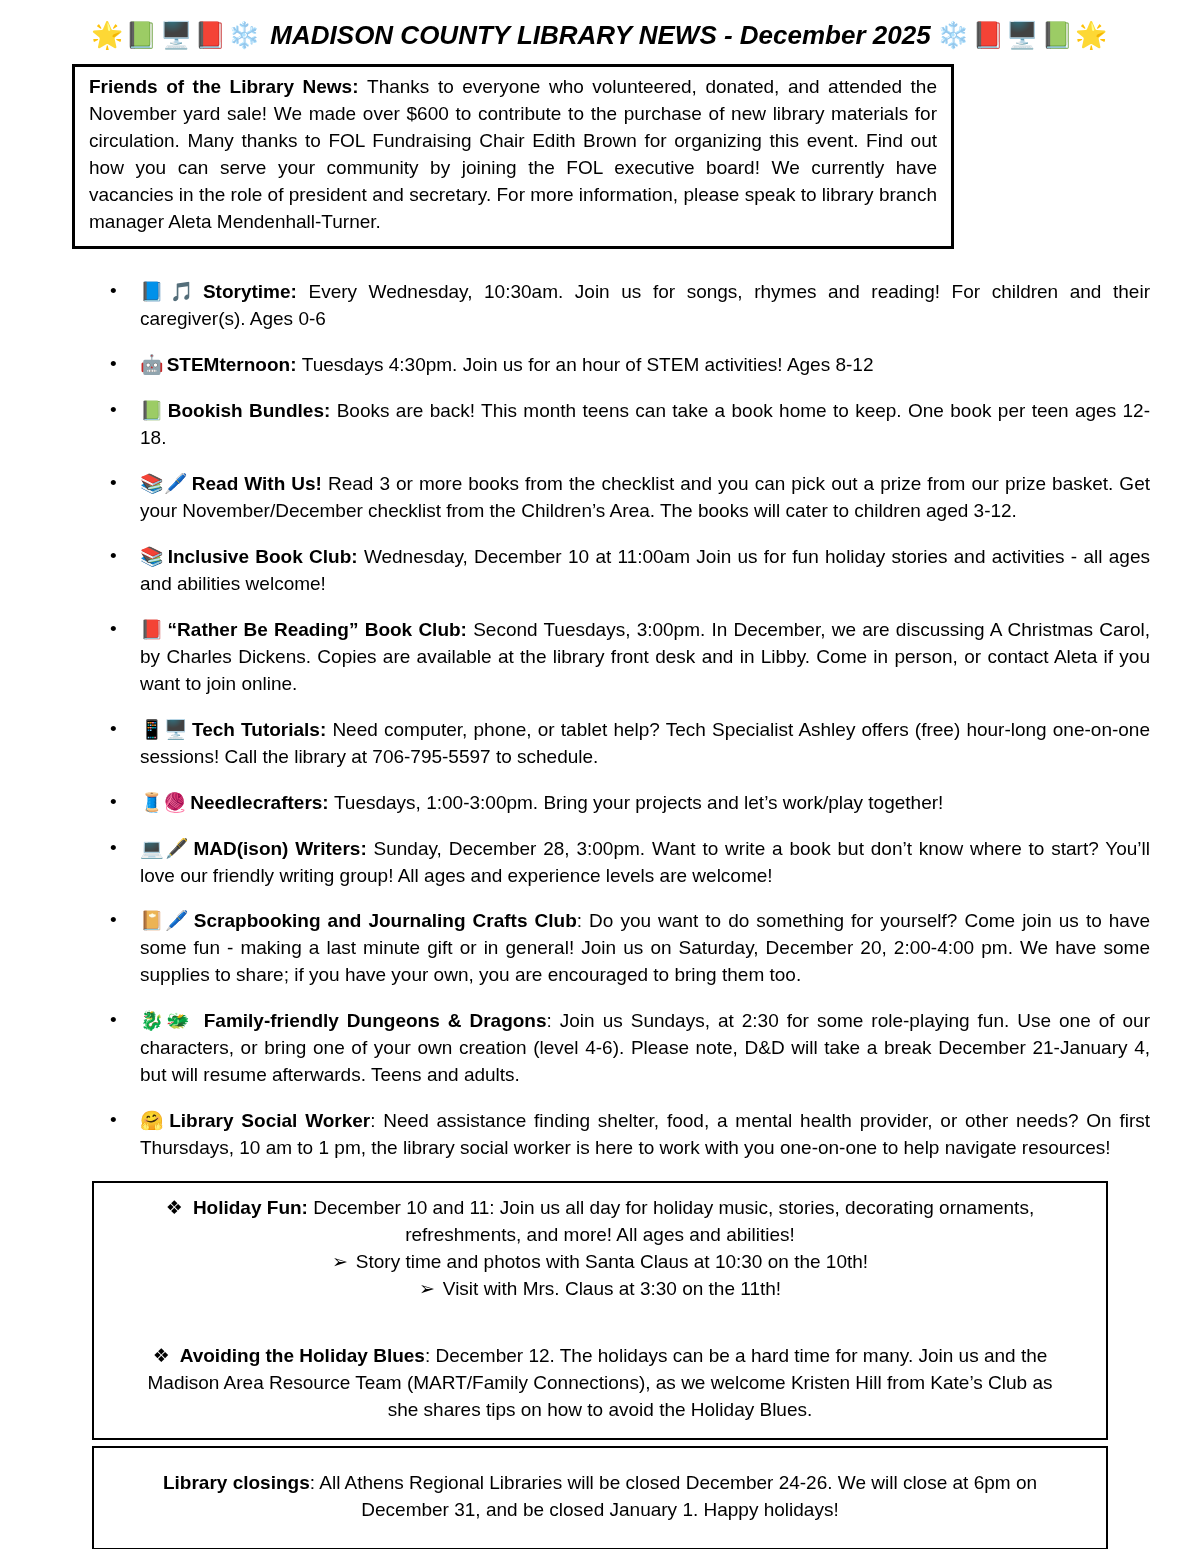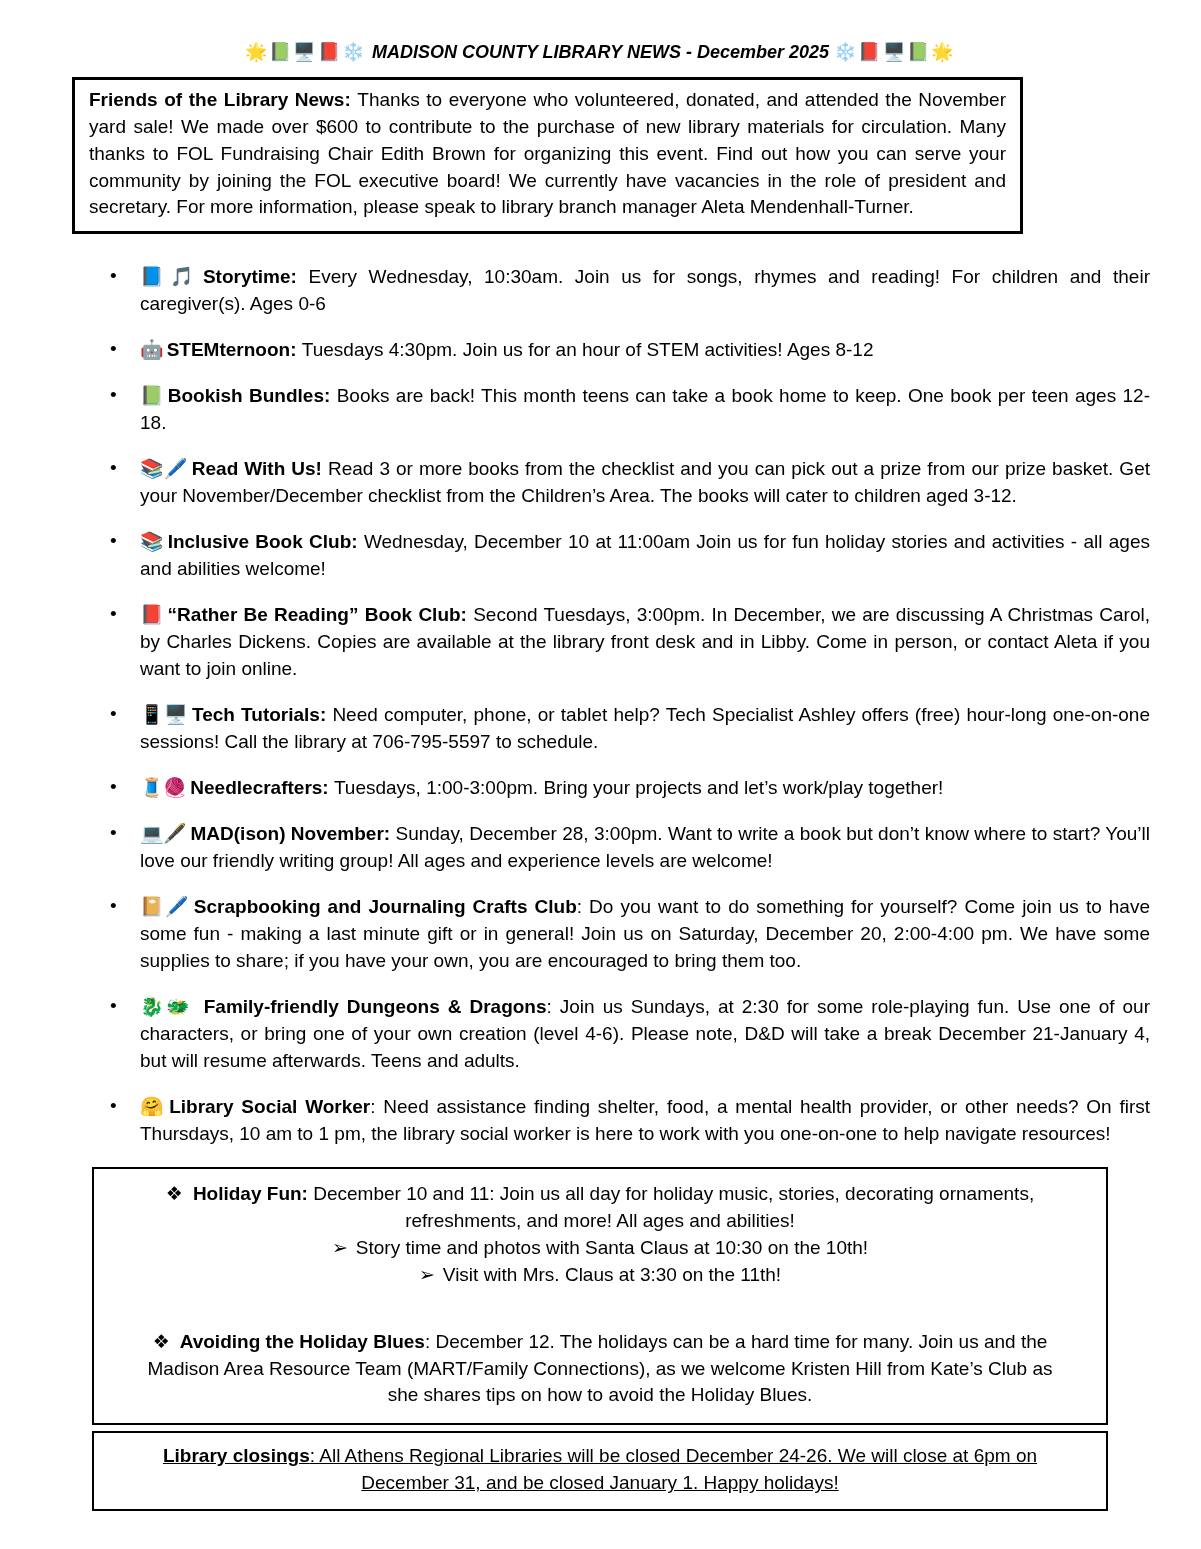--- a/index.html
+++ b/index.html
@@ -8,30 +8,30 @@
     background: #ffffff; color: #000000;
     font-family: "Liberation Sans", "DejaVu Sans", sans-serif;
     font-size: 19px; line-height: 1.42;
     overflow: hidden;
   }
   .st-b { font-weight: bold; }
   .st-i { }
   .st-u { }
 
   .title {
-    margin: 0; padding-top: 42px;
+    margin: 0; padding-top: 20px;
     text-align: center;
     font-weight: bold; font-style: italic;
-    font-size: 18px; line-height: 1.2;
+    font-size: 26px; line-height: 1.2;
   }
   .title .emoji { font-style: normal; letter-spacing: 2px; }
 
   .fol-box {
     margin: 13px 0 0 72px;
-    width: 951px;
+    width: 882px;
     box-sizing: border-box;
     border: 3px solid #000000;
     padding: 7px 14px 10px 14px;
   }
   .fol-box p { margin: 0; text-align: justify; }
 
   ul.events {
     list-style: none;
     margin: 30px 0 0 108px;
     padding: 0;
@@ -55,21 +55,21 @@
     box-sizing: border-box;
     border: 2px solid #000000;
   }
   .holiday-box { margin-top: 15px; padding: 12px 40px 14px 40px; text-align: center; }
   .holiday-item p { margin: 0; }
   .holiday-item + .holiday-item { margin-top: 40px; }
   .marker-d { font-weight: bold; margin-right: 10px; }
   .marker-a { margin-right: 8px; }
 
   .closings-box { margin-top: 6px; padding: 10px 30px 12px 30px; text-align: center; }
-  .closings-box p { margin: 0; text-decoration: underline; }
+  .closings-box p { margin: 12px; }
 </style>
 </head>
 <body>
 
 <div class="page">
 
   <h1 class="title"><span class="emoji">🌟📗🖥️📕❄️</span><span> MADISON COUNTY LIBRARY NEWS - December 2025 </span><span class="emoji">❄️📕🖥️📗🌟</span></h1>
 
   <div class="fol-box">
     <p class="rich"><span class="st-b">Friends of the Library News: </span><span>Thanks to everyone who volunteered, donated, and attended the November yard sale! We made over $600 to contribute to the purchase of new library materials for circulation. Many thanks to FOL Fundraising Chair Edith Brown for organizing this event. Find out how you can serve your community by joining the FOL executive board! We currently have vacancies in the role of president and secretary. For more information, please speak to library branch manager Aleta Mendenhall-Turner.</span></p>
@@ -85,21 +85,21 @@
   <li class="event"><span class="marker">•</span><span class="emoji">📚🖊️</span><span class="rich event-text"><span class="st-b">Read With Us! </span><span>Read 3 or more books from the checklist and you can pick out a prize from our prize basket. Get your </span><span class="st-i">November/December</span><span> checklist from the Children’s Area. The books will cater to children aged 3-12.</span></span></li>
 
   <li class="event"><span class="marker">•</span><span class="emoji">📚</span><span class="rich event-text"><span class="st-b">Inclusive Book Club: </span><span>Wednesday, </span><span class="st-u">December 10 at 11:00am</span><span> Join us for fun holiday stories and activities - all ages and abilities welcome!</span></span></li>
 
   <li class="event"><span class="marker">•</span><span class="emoji">📕</span><span class="rich event-text"><span class="st-b">“Rather Be Reading” Book Club: </span><span class="st-u">Second Tuesdays, 3:00pm.</span><span> In December, we are discussing </span><span class="st-i">A Christmas Carol</span><span>, by Charles Dickens. Copies are available at the library front desk and in Libby. Come in person, or contact Aleta if you want to join online.</span></span></li>
 
   <li class="event"><span class="marker">•</span><span class="emoji">📱🖥️</span><span class="rich event-text"><span class="st-b">Tech Tutorials: </span><span>Need computer, phone, or tablet help? Tech Specialist Ashley offers (free) hour-long one-on-one sessions! Call the library at 706-795-5597 to schedule.</span></span></li>
 
   <li class="event"><span class="marker">•</span><span class="emoji">🧵🧶</span><span class="rich event-text"><span class="st-b">Needlecrafters: </span><span class="st-u">Tuesdays, 1:00-3:00pm.</span><span> Bring your projects and let’s work/play together!</span></span></li>
 
-  <li class="event"><span class="marker">•</span><span class="emoji">💻🖋️</span><span class="rich event-text"><span class="st-b">MAD(ison) November: </span><span class="st-u">Sunday, December 28, 3:00pm.</span><span> Want to write a book but don’t know where to start? You’ll love our friendly writing group! All ages and experience levels are welcome!</span></span></li>
+  <li class="event"><span class="marker">•</span><span class="emoji">💻🖋️</span><span class="rich event-text"><span class="st-b">MAD(ison) Writers: </span><span class="st-u">Sunday, December 28, 3:00pm.</span><span> Want to write a book but don’t know where to start? You’ll love our friendly writing group! All ages and experience levels are welcome!</span></span></li>
 
   <li class="event"><span class="marker">•</span><span class="emoji">📔🖊️</span><span class="rich event-text"><span class="st-b">Scrapbooking and Journaling Crafts Club</span><span>: Do you want to do something for yourself? Come join us to have some fun - making a last minute gift or in general! Join us on </span><span class="st-u">Saturday, December 20, 2:00-4:00 pm</span><span>. We have some supplies to share; if you have your own, you are encouraged to bring them too.</span></span></li>
 
   <li class="event"><span class="marker">•</span><span class="emoji">🐉🐲</span><span class="rich event-text"><span class="st-b"> Family-friendly Dungeons &amp; Dragons</span><span>: Join us </span><span class="st-u">Sundays, at 2:30</span><span> for some role-playing fun. Use one of our characters, or bring one of your own creation (level 4-6). </span><span class="st-u">Please note, D&amp;D will take a break December 21-January 4, but will resume afterwards</span><span>. </span><span class="st-i">Teens and adults</span><span>.</span></span></li>
 
   <li class="event"><span class="marker">•</span><span class="emoji">🤗</span><span class="rich event-text"><span class="st-b">Library Social Worker</span><span>: Need assistance finding shelter, food, a mental health provider, or other needs? On</span><span class="st-u"> first Thursdays, 10 am to 1 pm</span><span>, the library social worker is here to work with you one-on-one to help navigate resources!</span></span></li>
 </ul>
 
   <div class="box holiday-box">
   <div class="holiday-item">

